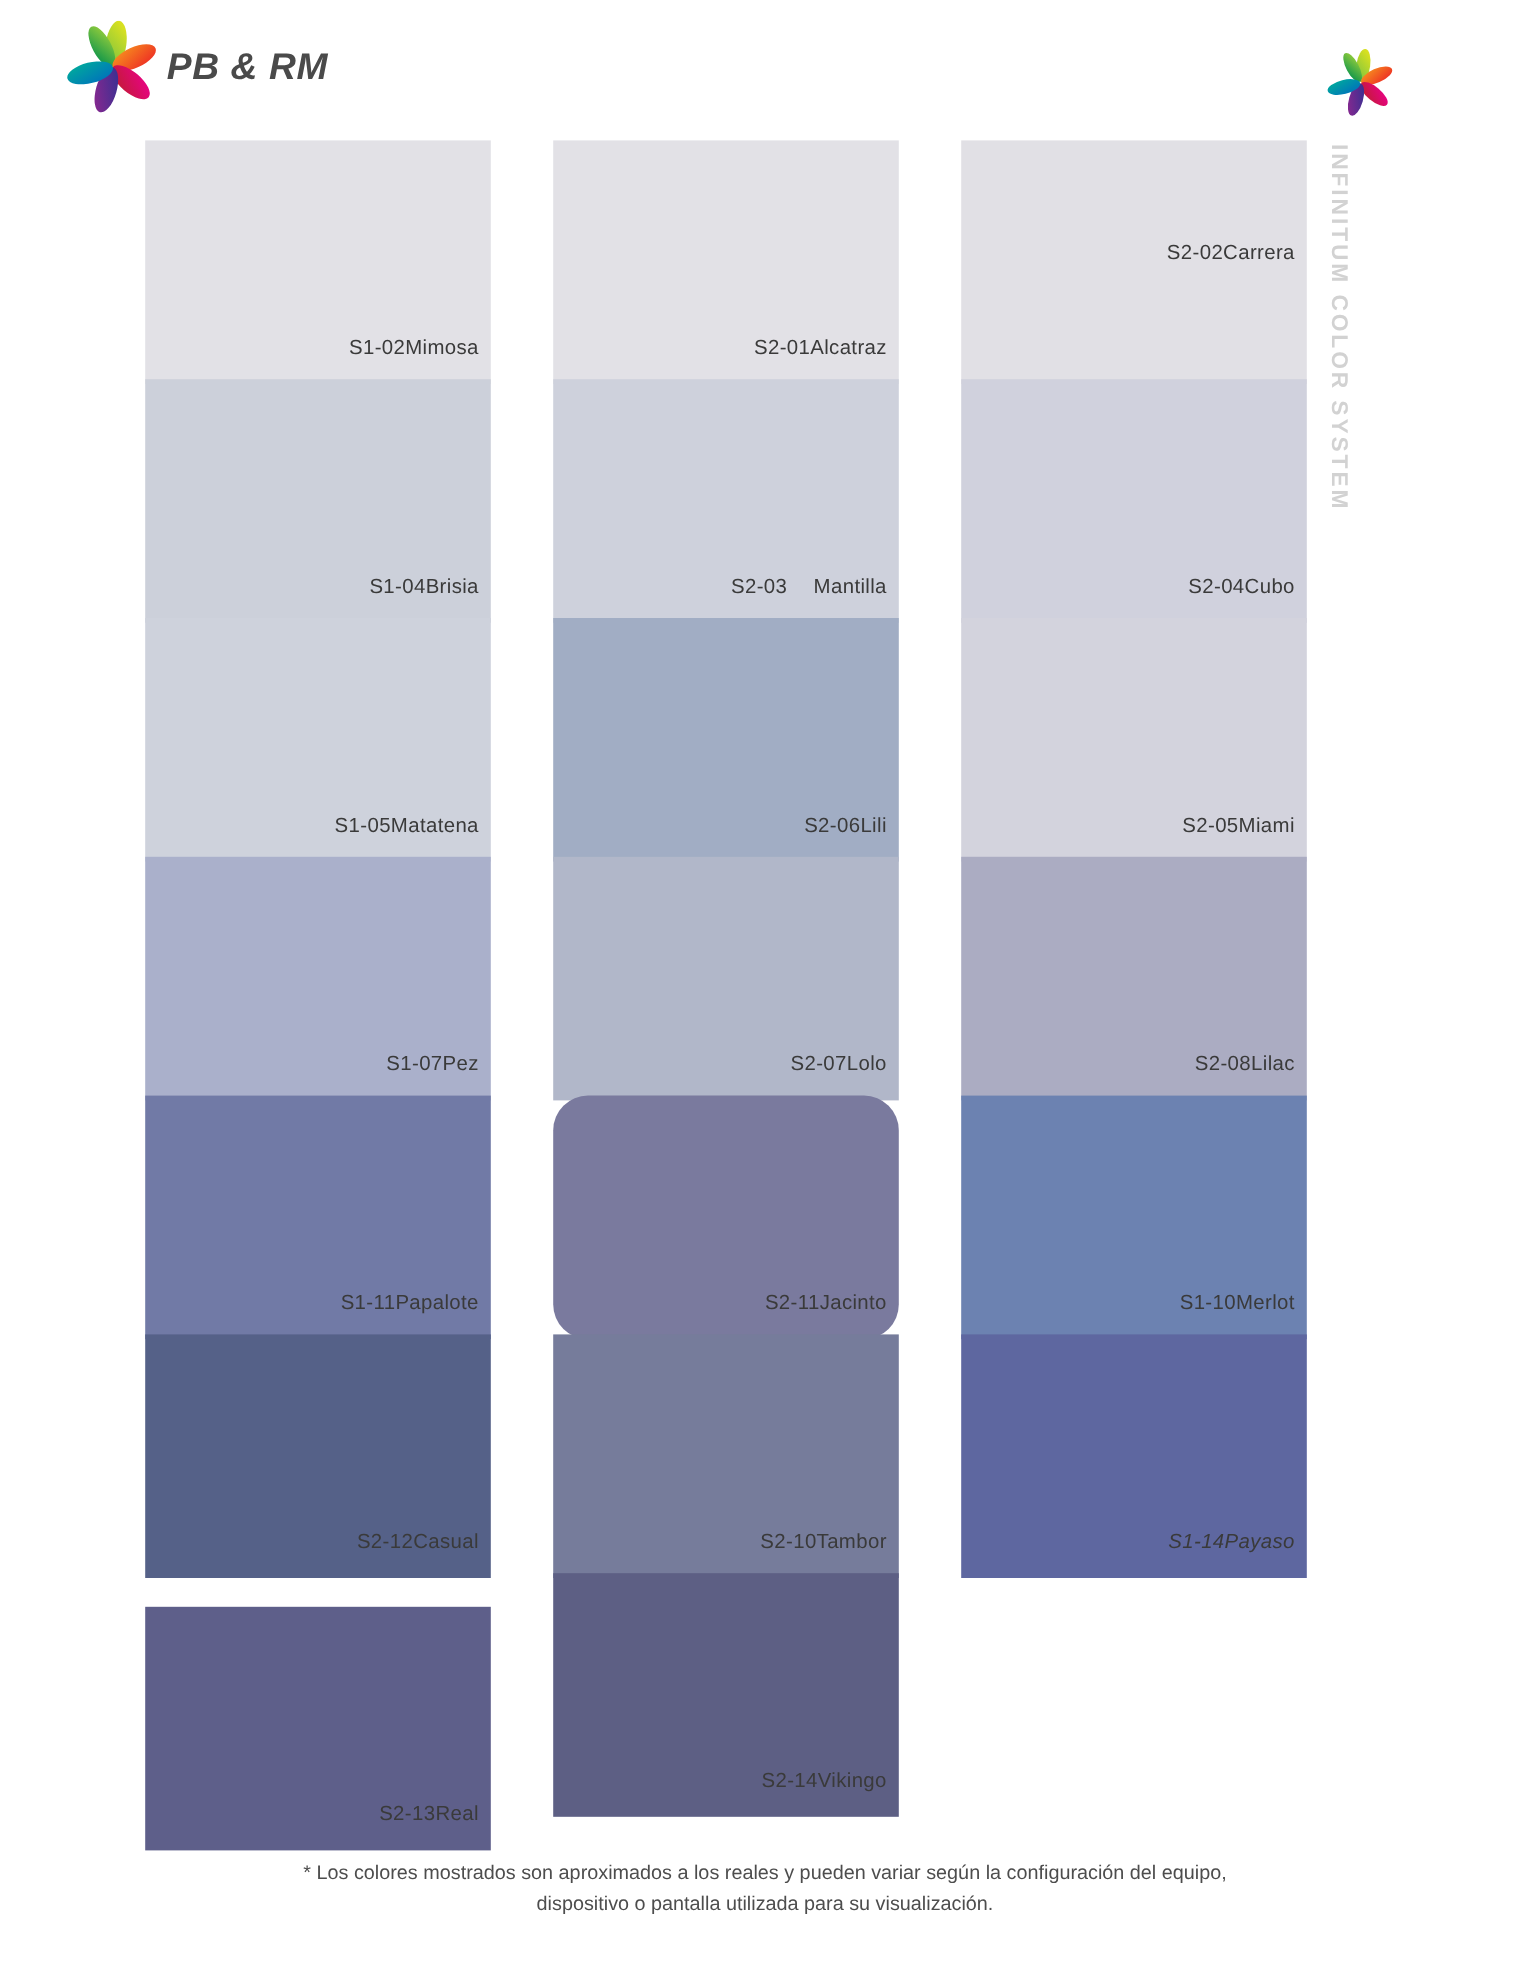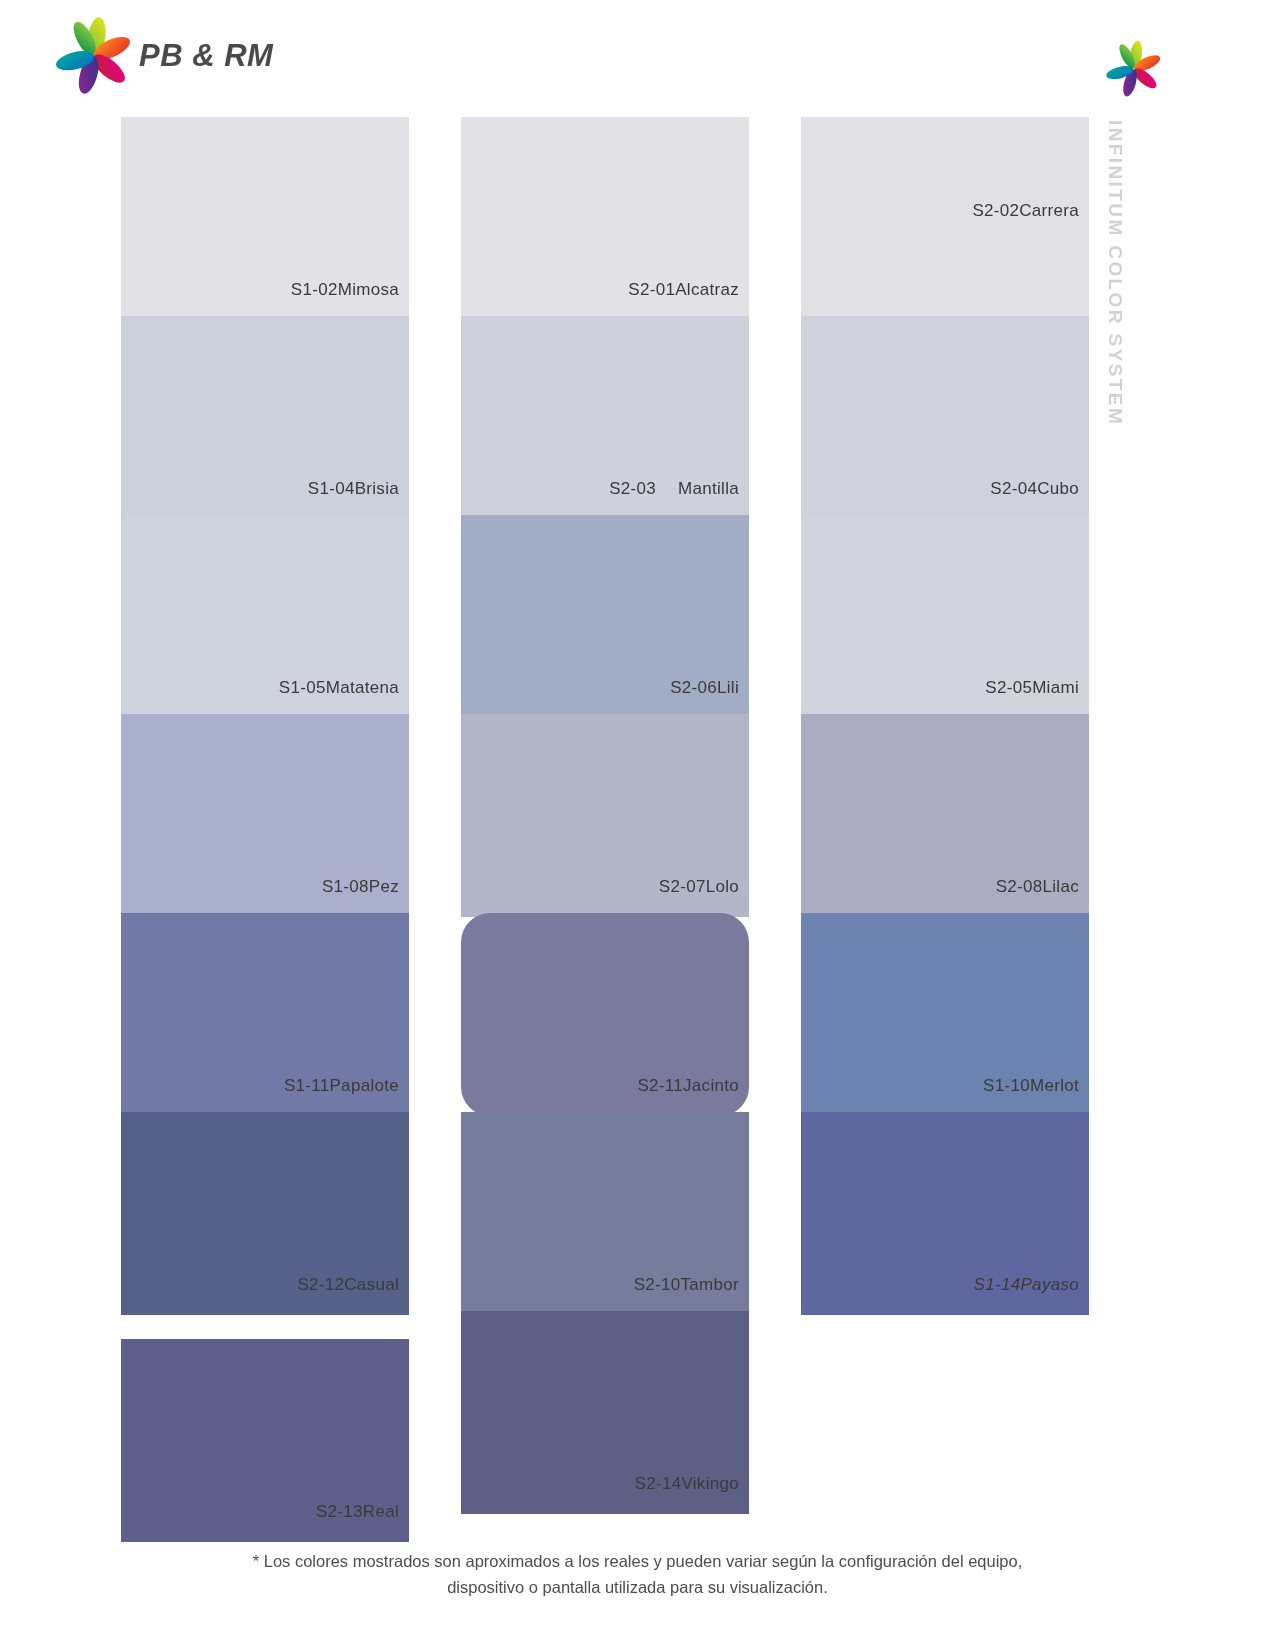--- a/index.html
+++ b/index.html
@@ -222,21 +222,21 @@
     <div class="swatch" style="background: rgb(161, 173, 196);">
       <span class="code">S2-06</span>
       <span class="name">Lili</span>
     </div>
     <div class="swatch" style="background: rgb(211, 211, 221);">
       <span class="code">S2-05</span>
       <span class="name">Miami</span>
     </div>
 
     <div class="swatch" style="background: rgb(170, 176, 203);">
-      <span class="code">S1-08</span>
+      <span class="code">S1-07</span>
       <span class="name">Pez</span>
     </div>
     <div class="swatch" style="background: rgb(177, 183, 201);">
       <span class="code">S2-07</span>
       <span class="name">Lolo</span>
     </div>
     <div class="swatch" style="background: rgb(171, 172, 194);">
       <span class="code">S2-08</span>
       <span class="name">Lilac</span>
     </div>

